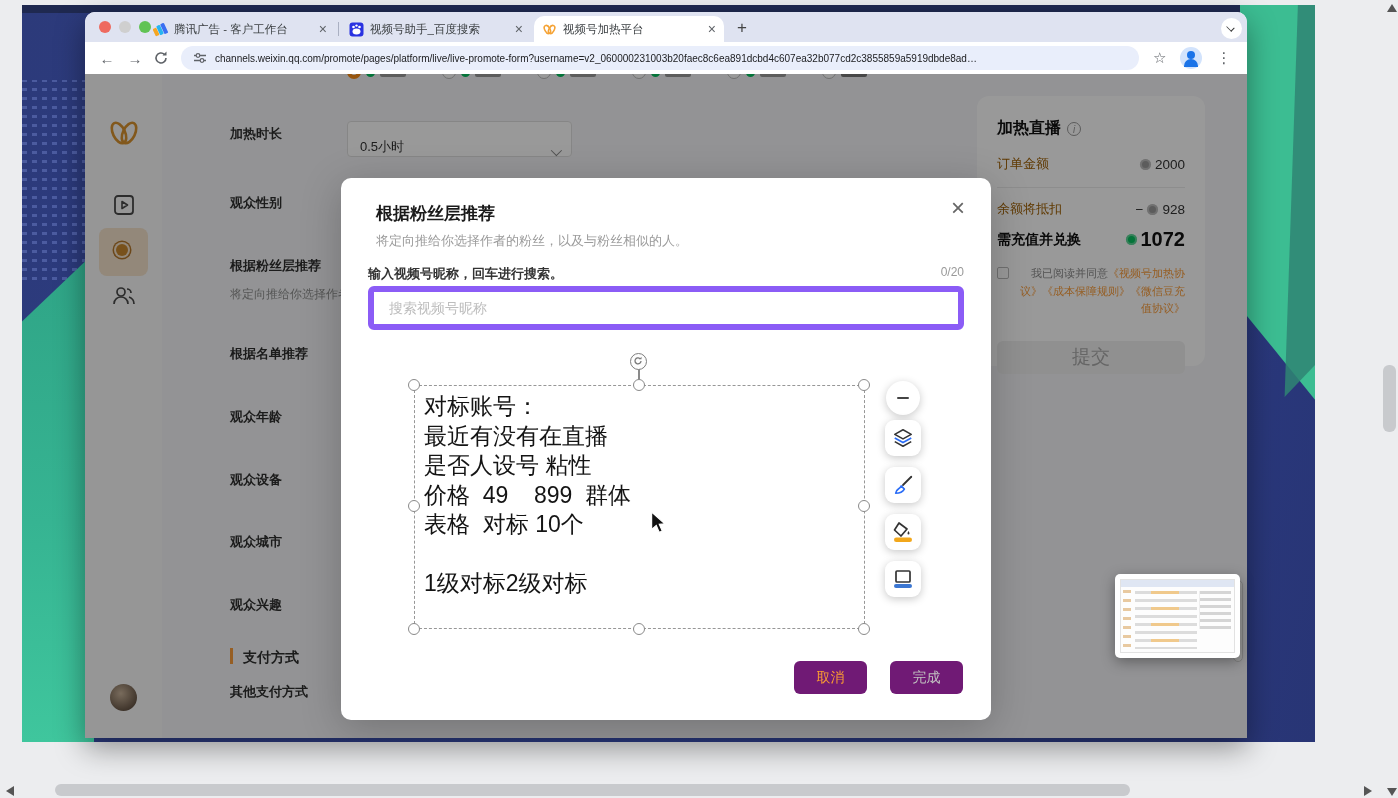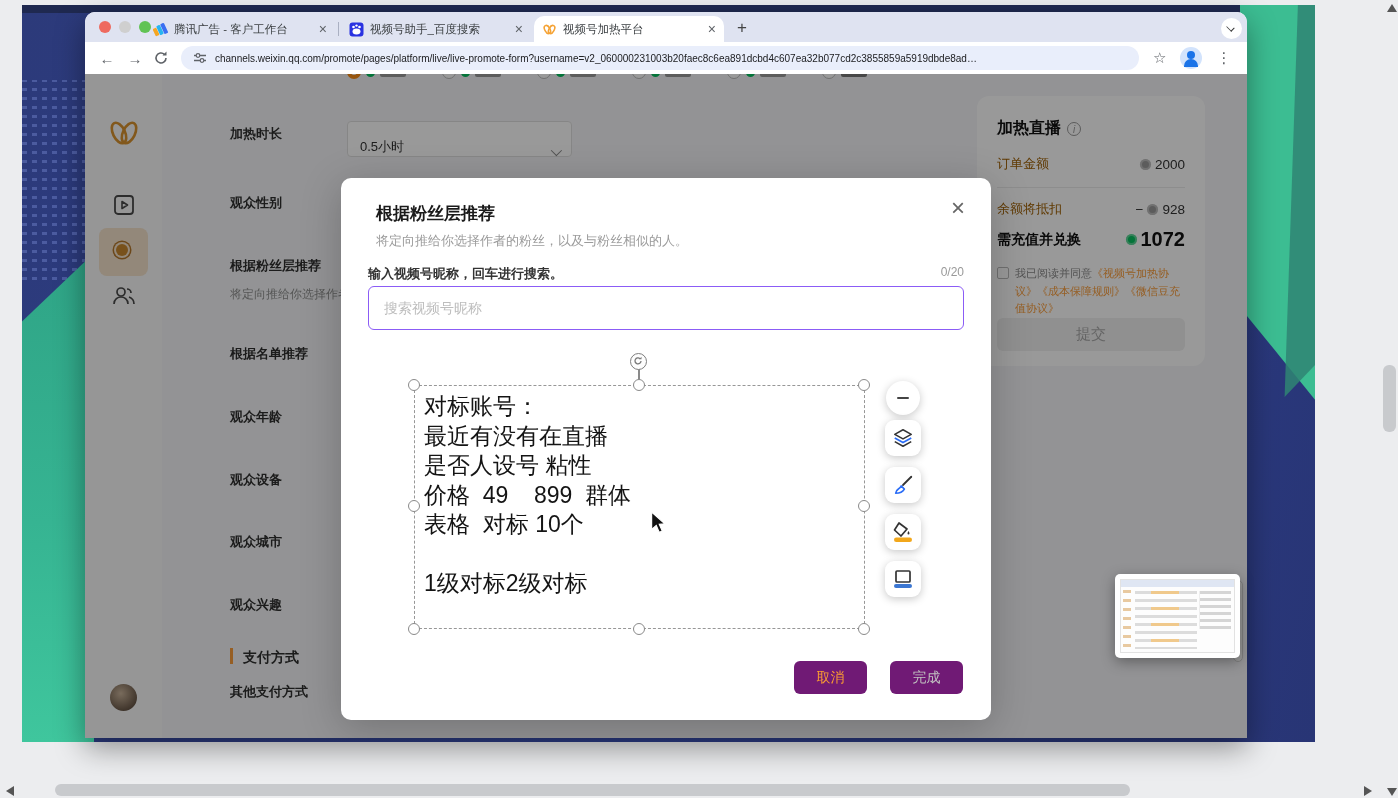--- a/index.html
+++ b/index.html
@@ -76,36 +76,36 @@
   .card-title { font-size:16px; font-weight:bold; color:#111; display:flex; align-items:center; gap:6px; }
   .info-i { width:14px; height:14px; border:1px solid #999; border-radius:50%; font-size:10px; color:#999; text-align:center; line-height:13px; font-style:italic; font-weight:normal; }
   .crow { display:flex; justify-content:space-between; align-items:center; margin-top:16px; }
   .crow .lab { font-size:13px; color:#a16207; }
   .cval { display:flex; align-items:center; gap:4px; font-size:13.5px; color:#333; }
   .coin { width:11px; height:11px; border-radius:50%; background:#9a9a9a; box-shadow:inset 0 0 0 2px rgba(255,255,255,.35); }
   .coin.green { background:#07c160; }
   .cdiv { height:1px; background:#ececec; margin-top:14px; }
   .crow.big .lab { font-weight:bold; font-size:14px; color:#111; }
   .crow.big .cval { font-weight:bold; font-size:20px; color:#111; }
-  .agree { margin-top:14px; font-size:11px; line-height:1.6; color:#8a8a8a; position:relative; padding-left:18px; }
+  .agree { margin-top:14px; font-size:11px; line-height:1.6; color:#8a8a8a; position:relative; padding-left:18px;text-align:right; }
   .cbx { position:absolute; left:0; top:2px; width:12px; height:12px; border:1px solid #bbb; border-radius:2px; background:#fff; }
   .agree a { color:#fa9d3b; text-decoration:none; }
-  .submit { margin-top:0; width:100%; height:33px; background:#f0f0f0; color:#a9a9a9; font-size:15px; border:none; border-radius:6px; }
+  .submit { margin-top:23px; width:100%; height:33px; background:#f0f0f0; color:#a9a9a9; font-size:19px; border:none; border-radius:6px; }
 
   .page-scrollbar { position:absolute; left:1148px; top:506px; width:10px; height:82px; background:#fff; border:1px solid #d5d5d5; border-radius:5px; }
   .overlay { position:absolute; inset:0; background:rgba(0,0,0,.40); }
 
   
   .modal { position:absolute; left:256px; top:104px; width:650px; height:542px; background:#fff; border-radius:10px; box-shadow:0 8px 40px rgba(0,0,0,.22); }
   .m-title { position:absolute; left:35px; top:24px; font-size:17px; font-weight:bold; color:#1a1a1a; }
   .m-close { position:absolute; right:26px; top:18px; font-size:24px; color:#666; cursor:pointer; line-height:1; }
   .m-sub { position:absolute; left:35px; top:54px; font-size:13px; color:#9b9b9b; }
   .m-label { position:absolute; left:27px; top:87px; font-size:13px; color:#333; font-weight:bold; }
   .m-counter { position:absolute; right:27px; top:87px; font-size:12px; color:#999; }
-  .m-input { position:absolute; left:27px; top:108px; width:596px; height:44px; border:1px solid #8b5cf6; border-radius:6px; padding:0 15px; font-size:14px; color:#333; outline:none; }
+  .m-input { position:absolute; left:27px; top:108px; width:596px; height:44px; border:6px solid #8b5cf6; border-radius:6px; padding:0 15px; font-size:14px; color:#333; outline:none; }
   .m-input::placeholder { color:#bdbdbd; }
   .m-btn { position:absolute; width:73px; height:33px; border:none; border-radius:6px; background:#701a75; font-size:14px; }
   .m-cancel { left:453px; top:483px; color:#fa9c32; }
   .m-done { left:549px; top:483px; color:#c0c0c0; }
 
   
   .sel { left:414px; top:385px; width:451px; height:244px; border:1.5px dashed #979797; z-index:30; }
   .handle { position:absolute; width:12px; height:12px; border-radius:50%; background:#fff; border:1.5px solid #8a8a8a; z-index:31; }
   .rot-line { left:638px; top:368px; width:1.5px; height:17px; background:#8a8a8a; z-index:31; }
   .rot { left:630px; top:353px; width:17px; height:17px; border-radius:50%; border:1.5px solid #7d7d7d; background:#fdfdfd; z-index:31; }

